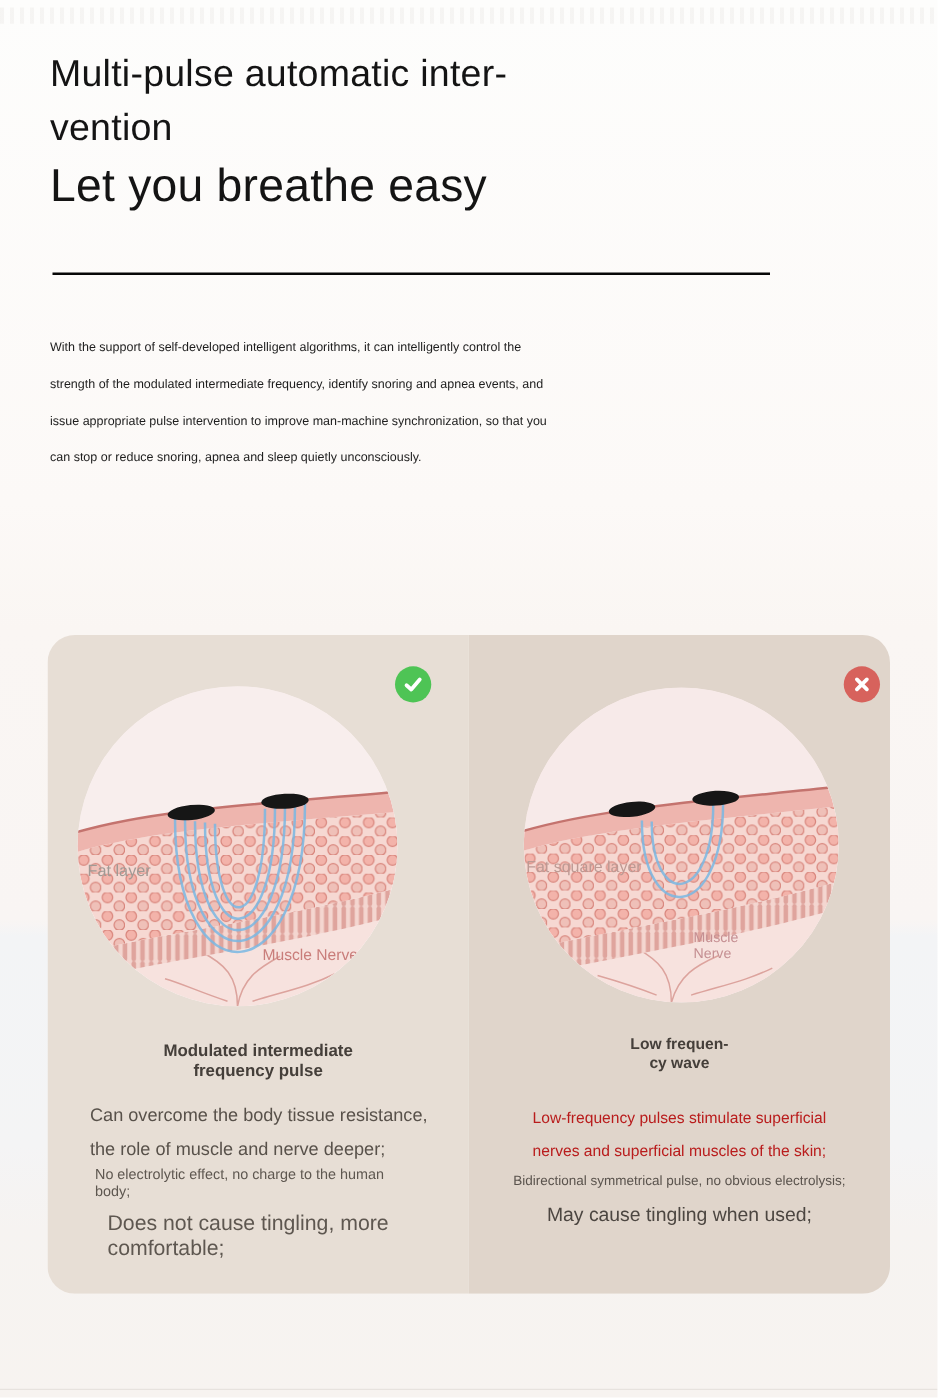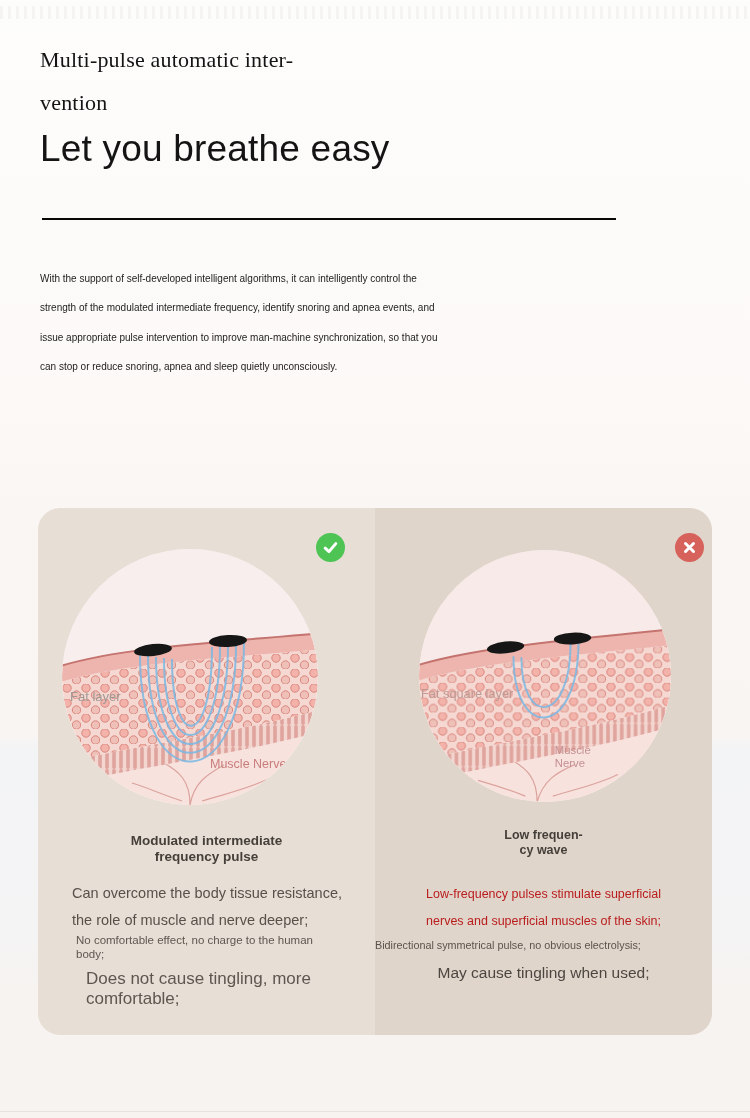--- a/index.html
+++ b/index.html
@@ -11,21 +11,21 @@
       #f3f4f6 67%, #f4f4f5 82%, #f6f3f1 88%, #f7f3f0 100%);
   }
   .top-texture{
     position:absolute;top:6px;left:0;width:750px;height:13px;
     background:repeating-linear-gradient(90deg, rgba(198,192,186,.28) 0 3px, rgba(255,255,255,0) 3px 8px);
     opacity:.5;
   }
   .bottom-hairline{position:absolute;top:1111px;left:0;width:750px;height:1px;background:#e7e2de;}
 
   .header{position:absolute;left:40px;top:38px;color:#141414;}
-  .h1{font-size:22px;line-height:43px;font-weight:400;letter-spacing:.2px;font-family:Liberation Serif, serif;}
+  .h1{font-size:30px;line-height:43px;font-weight:400;letter-spacing:.2px;}
   .h2{font-size:37px;line-height:44px;font-weight:400;margin-top:3px;letter-spacing:.2px;}
   .divider{position:absolute;left:42px;top:218px;width:574px;height:2px;background:#070707;}
 
   .desc{position:absolute;left:40px;top:264px;width:620px;color:#1d1d1d;
         font-size:10px;line-height:29.4px;font-weight:400;}
 
   .card{
     position:absolute;left:38px;top:508px;width:674px;height:527px;
     border-radius:22px;overflow:hidden;display:flex;
   }
@@ -49,21 +49,21 @@
 
   .p-title{position:absolute;width:100%;text-align:center;font-weight:700;color:#453f3a;}
   .good .p-title{top:325px;font-size:13.5px;line-height:15.5px;}
   .bad  .p-title{top:320px;font-size:12.5px;line-height:15px;}
 
   .good .body-lines{position:absolute;top:372px;left:34px;font-size:14.5px;color:#58514a;line-height:26.5px;}
   .good .note1{position:absolute;top:426px;left:38px;width:258px;font-size:11.5px;line-height:13.5px;color:#5e5750;}
   .good .note2{position:absolute;top:461px;left:48px;font-size:17px;color:#5e5750;}
 
   .bad .body-lines{position:absolute;top:373px;width:100%;text-align:center;font-size:12.5px;color:#b91c1c;line-height:26.5px;}
-  .bad .note{position:absolute;top:431px;width:100%;text-align:left;font-size:10.8px;color:#5a534d;}
+  .bad .note{position:absolute;top:431px;width:100%;text-align:center;font-size:10.8px;color:#5a534d;}
   .bad .warning{position:absolute;top:456px;width:100%;text-align:center;font-size:15.5px;color:#4c4641;}
 </style>
 </head>
 <body>
 
 <div class="top-texture"></div>
 
 <div class="header">
   <div class="h1">Multi-pulse automatic inter-</div>
   <div class="h1">vention</div>
@@ -135,21 +135,21 @@
     </div>
 
     <div class="p-title">
       <div>Modulated intermediate</div>
       <div>frequency pulse</div>
     </div>
     <div class="body-lines">
       <div>Can overcome the body tissue resistance,</div>
       <div>the role of muscle and nerve deeper;</div>
     </div>
-    <div class="note1">No comfortable effect, no charge to the human body;</div>
+    <div class="note1">No electrolytic effect, no charge to the human body;</div>
     <div class="note2">Does not cause tingling, more comfortable;</div>
   </div>
 
   <div class="panel bad">
     <div class="badge bad">
       <svg width="15" height="15" viewBox="0 0 15 15">
         <path d="M3.5 3.5 L11.5 11.5 M11.5 3.5 L3.5 11.5" fill="none" stroke="#ffffff" stroke-width="3" stroke-linecap="round"></path>
       </svg>
     </div>
 

